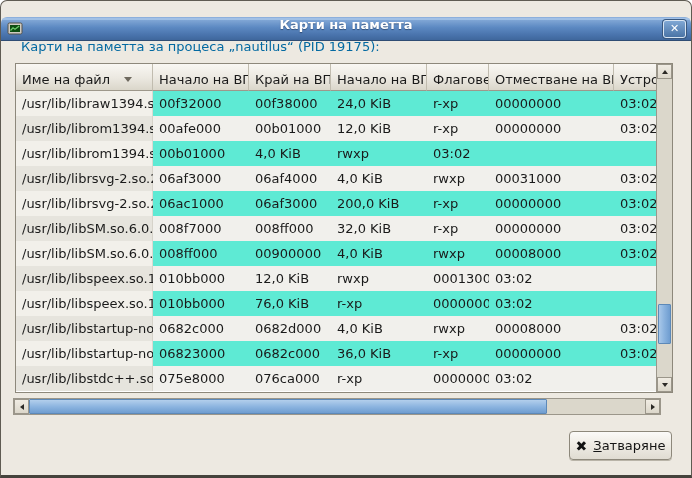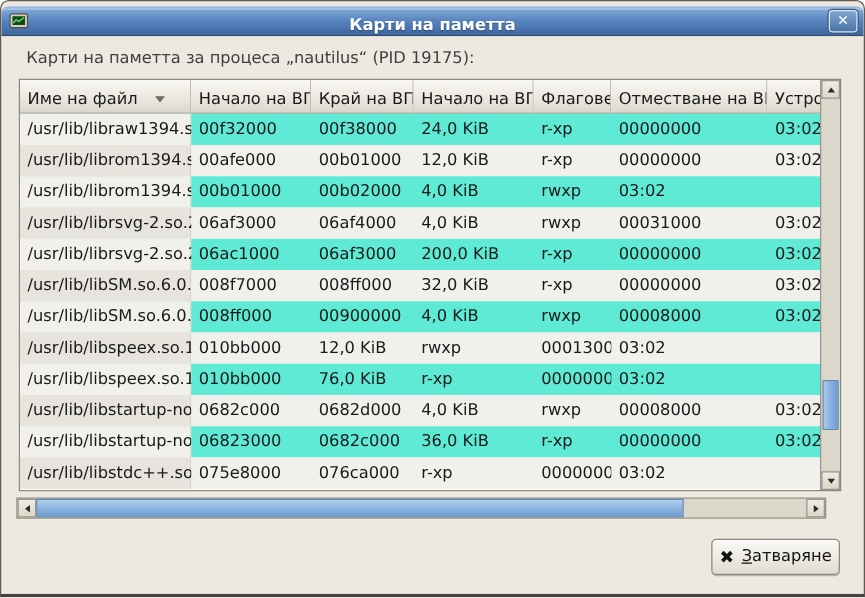--- a/index.html
+++ b/index.html
@@ -6,45 +6,45 @@
   html,body { width:692px; height:478px; background:#ffffff; font-family:"DejaVu Sans","Liberation Sans",sans-serif; }
   .window {
     position:relative; width:692px; height:478px;
     background:#ede9e1;
     border:1px solid #5f5b52; border-bottom:3px solid #45433c;
     border-radius:7px 7px 0 0;
     overflow:hidden;
   }
   
   .titlebar {
-    position:absolute; left:0; top:4px; width:100%; height:24px;
+    position:absolute; left:0; top:16px; width:100%; height:24px;
     background:linear-gradient(#8fb2dd 0%, #5c89c2 45%, #4872ab 80%, #3f679c 100%);
     border-bottom:1px solid #2f4d74;
     border-radius:6px 6px 0 0;
-    display:flex; align-items:flex-end;
+    display:flex; align-items:flex-start;
   }
   .titlebar::before {
     content:""; position:absolute; left:1px; right:1px; top:1px; height:2px;
     background:#a9c7e9; border-radius:5px 5px 0 0; opacity:.8;
   }
   .win-icon { position:absolute; left:5px; top:3px; width:18px; height:18px; }
   .title-text {
     flex:1; text-align:center; color:#ffffff; font-weight:bold; font-size:13px;
     text-shadow:0 1px 1px rgba(20,40,70,.55);
   }
   .win-close {
     position:absolute; right:5px; top:3px; width:23px; height:18px;
     background:linear-gradient(#7fa7d4, #4a74a6);
     border:1px solid #d9e5f2; border-radius:3px;
     color:#ffffff; font-size:11px; font-weight:bold; line-height:16px; text-align:center;
     box-shadow:0 0 0 1px #39587e;
     cursor:default;
   }
   
-  .desc { position:absolute; left:20px; top:38px; font-size:13px; color:#404040; }
+  .desc { position:absolute; left:20px; top:38px; font-size:13px; color:#0369a1; }
   
   .table {
     position:absolute; left:14px; top:62px; width:658px; height:330px;
     border:1px solid #8d887b; background:#ffffff; overflow:hidden;
   }
   .h-row, .t-row {
     display:grid;
     grid-template-columns:137px 96px 82px 96px 62px 125px 1fr;
   }
   .h-row { height:27px; }
@@ -167,21 +167,20 @@
     <div class="t-cell c1">00afe000</div>
     <div class="t-cell c2">00b01000</div>
     <div class="t-cell c3">12,0 KiB</div>
     <div class="t-cell c4">r-xp</div>
     <div class="t-cell c5">00000000</div>
     <div class="t-cell c6">03:02</div>
   </div>
         <div class="t-row even">
     <div class="t-cell c0">/usr/lib/librom1394.s</div>
     <div class="t-cell c1">00b01000</div>
-    <div class="t-cell c2">00b02000</div>
     <div class="t-cell c3">4,0 KiB</div>
     <div class="t-cell c4">rwxp</div>
     <div class="t-cell c6">03:02</div>
   </div>
         <div class="t-row odd">
     <div class="t-cell c0">/usr/lib/librsvg-2.so.2</div>
     <div class="t-cell c1">06af3000</div>
     <div class="t-cell c2">06af4000</div>
     <div class="t-cell c3">4,0 KiB</div>
     <div class="t-cell c4">rwxp</div>

